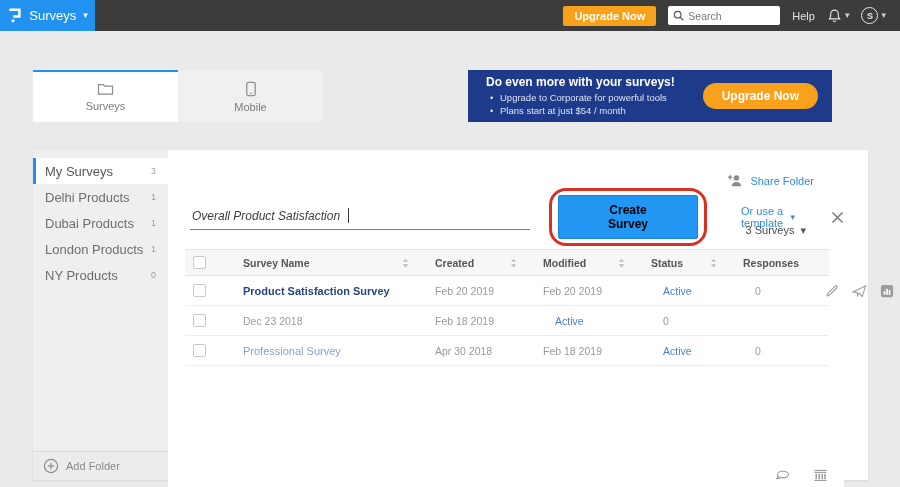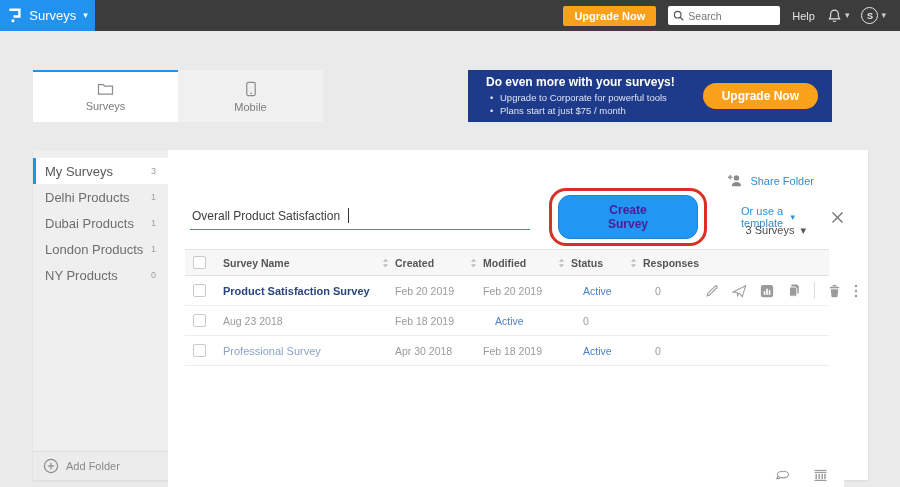--- a/index.html
+++ b/index.html
@@ -46,37 +46,37 @@
   .folder-item.active .folder-label { color:#595959; }
   .add-folder { position:absolute; bottom:0; left:0; width:135px; height:29px; border-top:1px solid #dcdcdc; display:flex; align-items:center; gap:7px; padding:0 10px; cursor:pointer; background:#ececec; }
   .add-folder span { font-size:11px; color:#8a8a8a; }
 
   .mainpane { position:absolute; left:135px; top:12px; width:676px; height:330px; background:#fff; }
   .share-folder { position:absolute; top:11px; right:30px; display:flex; align-items:center; gap:6px; cursor:pointer; }
   .share-folder span { font-size:11px; color:#2e8fd8; }
 
   .create-row { position:absolute; top:33px; left:22px; display:flex; align-items:center; }
   .survey-input-wrap { position:relative; width:340px; }
-  .survey-input { width:340px; border:none; border-bottom:1.5px solid #2192ef; font-size:12px; color:#3d3d3d; padding:5px 2px 6px 2px; outline:none; font-family:inherit; background:transparent; }
+  .survey-input { width:340px; border:none; border-bottom:1.5px solid #2192ef; font-size:12px; color:#3d3d3d; padding:5px 2px 6px 2px; outline:none; font-family:inherit; background:transparent;font-style:italic; }
   .text-cursor { position:absolute; left:158px; top:4px; width:1px; height:15px; background:#333; }
   .create-btn-wrap { position:relative; margin-left:28px; }
-  .create-btn { background:#2196f3; border:1px solid #1b84d8; color:#4c1d95; font-size:12px; font-weight:bold; padding:7px 49px; border-radius:12px; cursor:pointer; }
+  .create-btn { background:#2196f3; border:1px solid #1b84d8; color:#000000; font-size:12px; font-weight:bold; padding:7px 49px; border-radius:2px; cursor:pointer; }
   .annotation-ring { position:absolute; left:-9px; top:-7px; right:-9px; bottom:-7px; border:3.5px solid #d93025; border-radius:17px; pointer-events:none; }
   .template-link { margin-left:43px; display:flex; align-items:center; gap:7px; cursor:pointer; }
   .template-link span.txt { font-size:11px; color:#2e8fd8; }
   .caret.blue { color:#2e8fd8; }
   .close-x { margin-left:36px; cursor:pointer; display:flex; align-items:center; }
 
   .count-row { position:absolute; top:62px; right:38px; display:flex; align-items:center; gap:6px; cursor:pointer; }
   .count-row span { font-size:11px; color:#4d4d4d; }
   .caret.gray { color:#555; }
 
   
   .table { position:absolute; left:17px; right:15px; top:87px; }
-  .trow { display:grid; grid-template-columns:38px 172px 88px 88px 72px 62px 1fr; align-items:center; }
+  .trow { display:grid; grid-template-columns:38px 172px 88px 88px 72px 62px 1fr; align-items:center;gap:20px; }
   .thead { background:#f7f7f7; border-top:1px solid #e3e3e3; border-bottom:1px solid #e3e3e3; height:27px; }
   .th { display:flex; align-items:center; font-size:10.5px; font-weight:bold; color:#555; gap:6px; }
   .th.spread { justify-content:space-between; padding-right:6px; }
   .tbody-row { height:30px; border-bottom:1px solid #ededed; }
   .cb { width:13px; height:13px; border:1px solid #c9c9c9; border-radius:2px; background:#fff; margin-left:8px; cursor:pointer; }
   .name { font-size:11px; color:#8aa3c4; cursor:pointer; }
   .name.primary { font-weight:bold; color:#27477c; }
   .cell { font-size:10.5px; color:#9a9a9a; }
   .status { font-size:10.5px; color:#4a81c9; cursor:pointer;margin-left:12px; }
   .resp { font-size:10.5px; color:#9a9a9a; text-align:center; width:30px; }
@@ -137,21 +137,21 @@
           <circle cx="6" cy="13" r="0.9" fill="#8c8c8c"></circle>
         </svg>
       <span class="tab-label">Mobile</span>
     </div>
   </div>
 
   <div class="banner">
     <div class="banner-text">
       <div class="banner-title">Do even more with your surveys!</div>
       <div class="banner-bullet">Upgrade to Corporate for powerful tools</div>
-      <div class="banner-bullet">Plans start at just $75 / month</div>
+      <div class="banner-bullet">Plans start at just $54 / month</div>
     </div>
     <button class="banner-cta">Upgrade Now</button>
   </div>
 
   <div class="card">
 
     <div class="side">
       <div class="folder-item active">
         <span class="folder-label">My Surveys</span>
         <span class="folder-count">3</span>
@@ -312,21 +312,21 @@
                   <circle cx="2" cy="13.8" r="1.4" fill="#9b9b9b"></circle>
                 </svg>
               </span>
           </div>
         </div>
 
         <div class="trow tbody-row">
           <div>
               <div class="cb"></div>
             </div>
-          <span class="cell">Aug 23 2018</span>
+          <span class="cell">Dec 23 2018</span>
           <span class="cell">Feb 18 2019</span>
           <span class="status">Active</span>
           <span class="resp">0</span>
           <div></div>
         </div>
 
         <div class="trow tbody-row">
           <div>
               <div class="cb"></div>
             </div>

